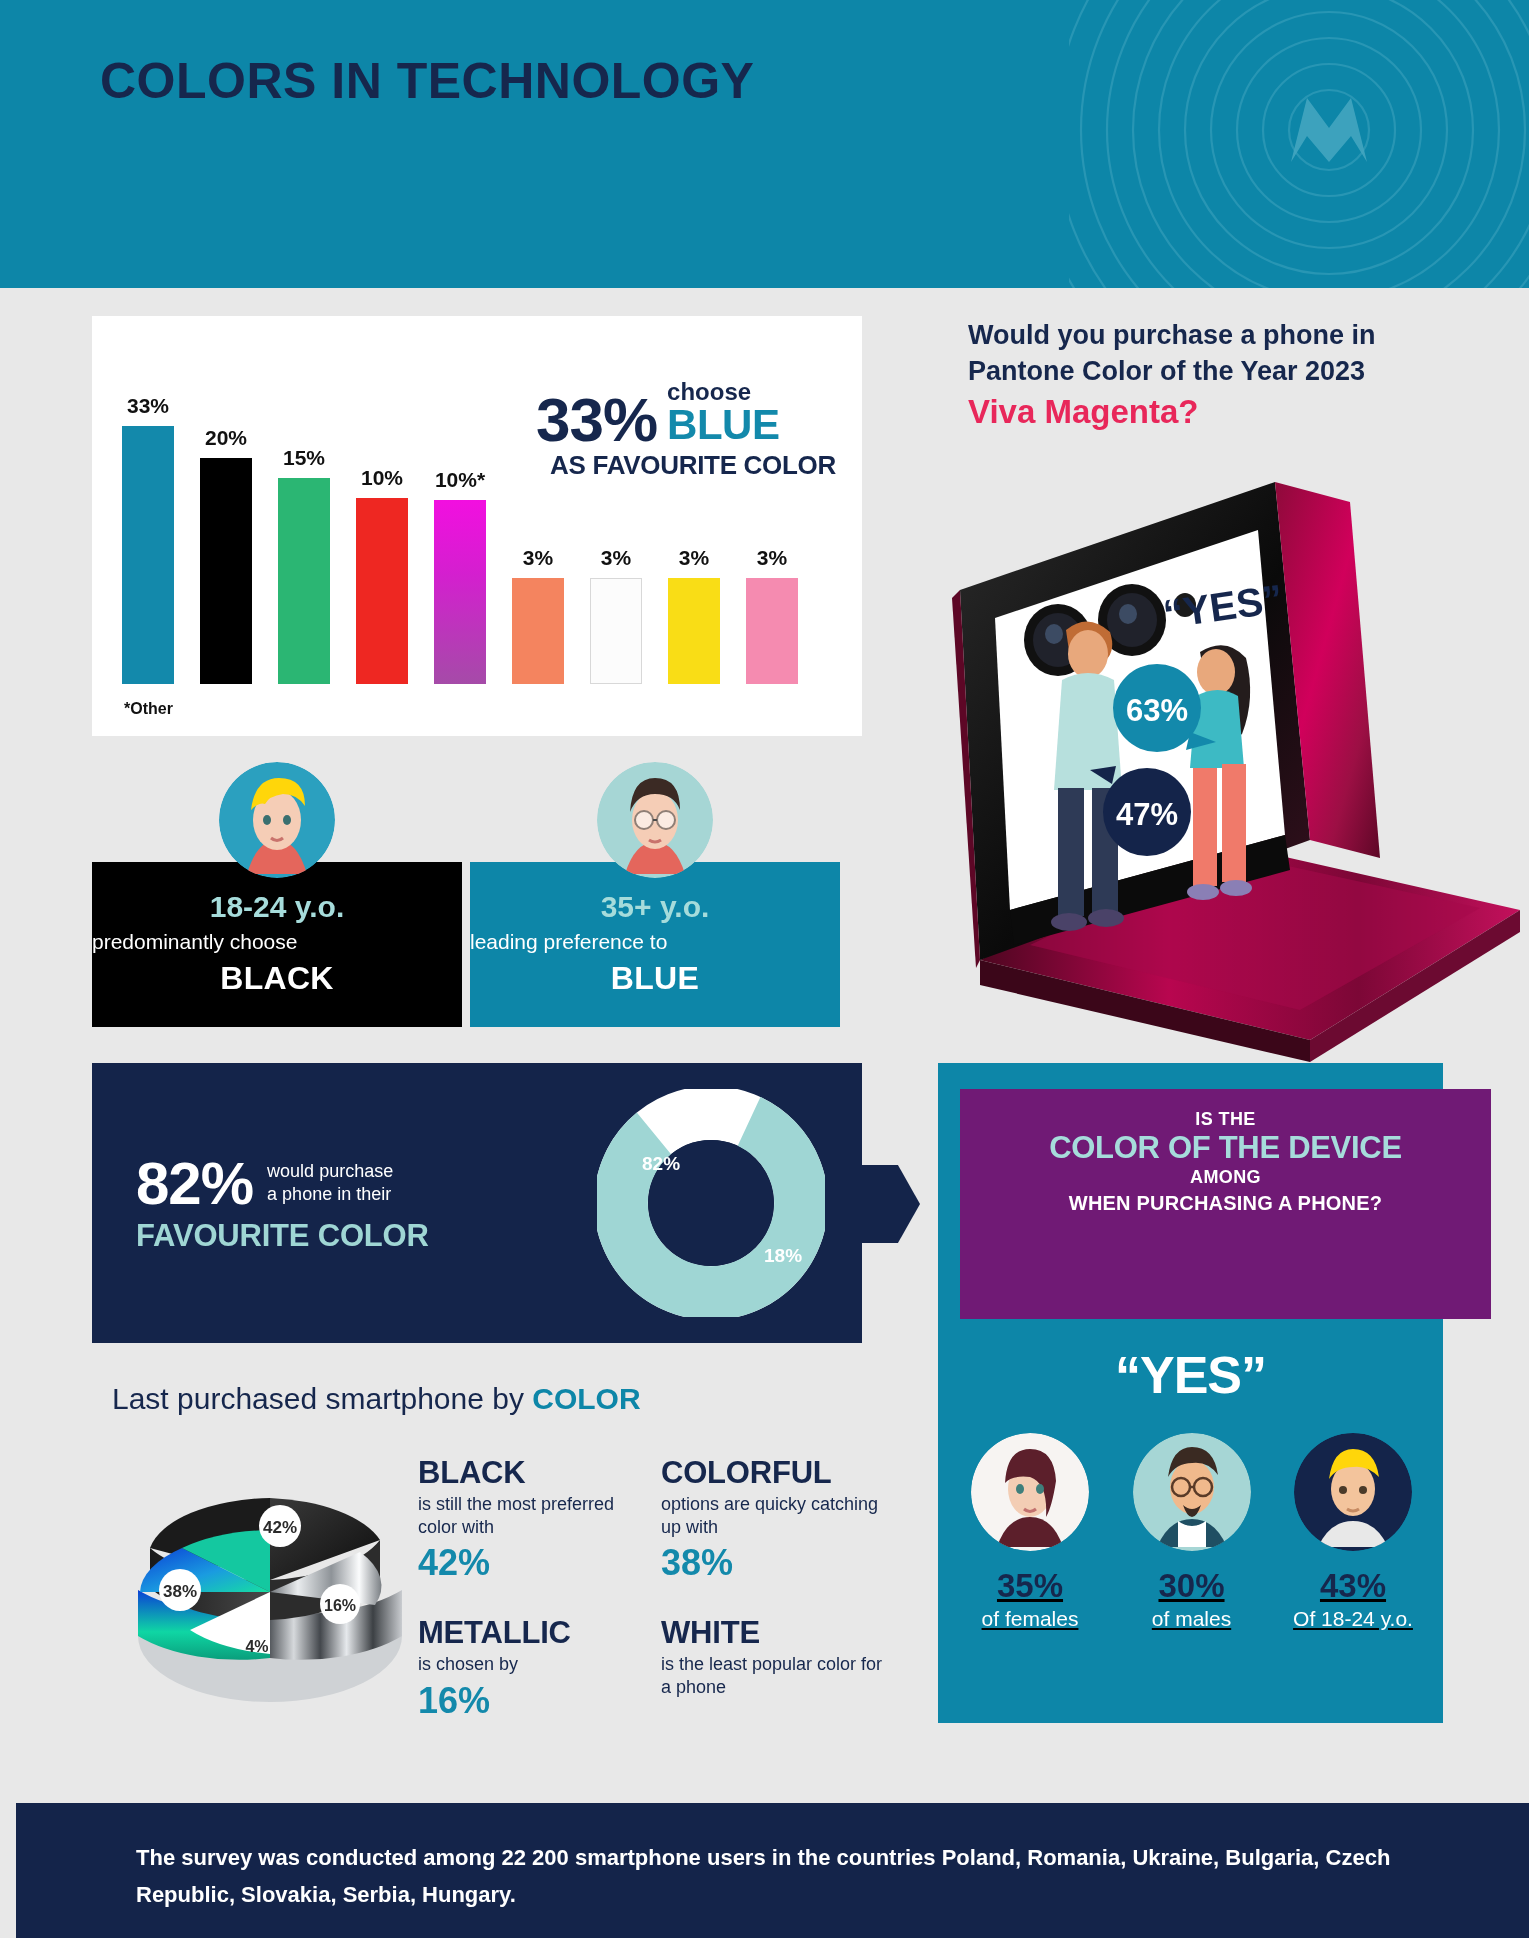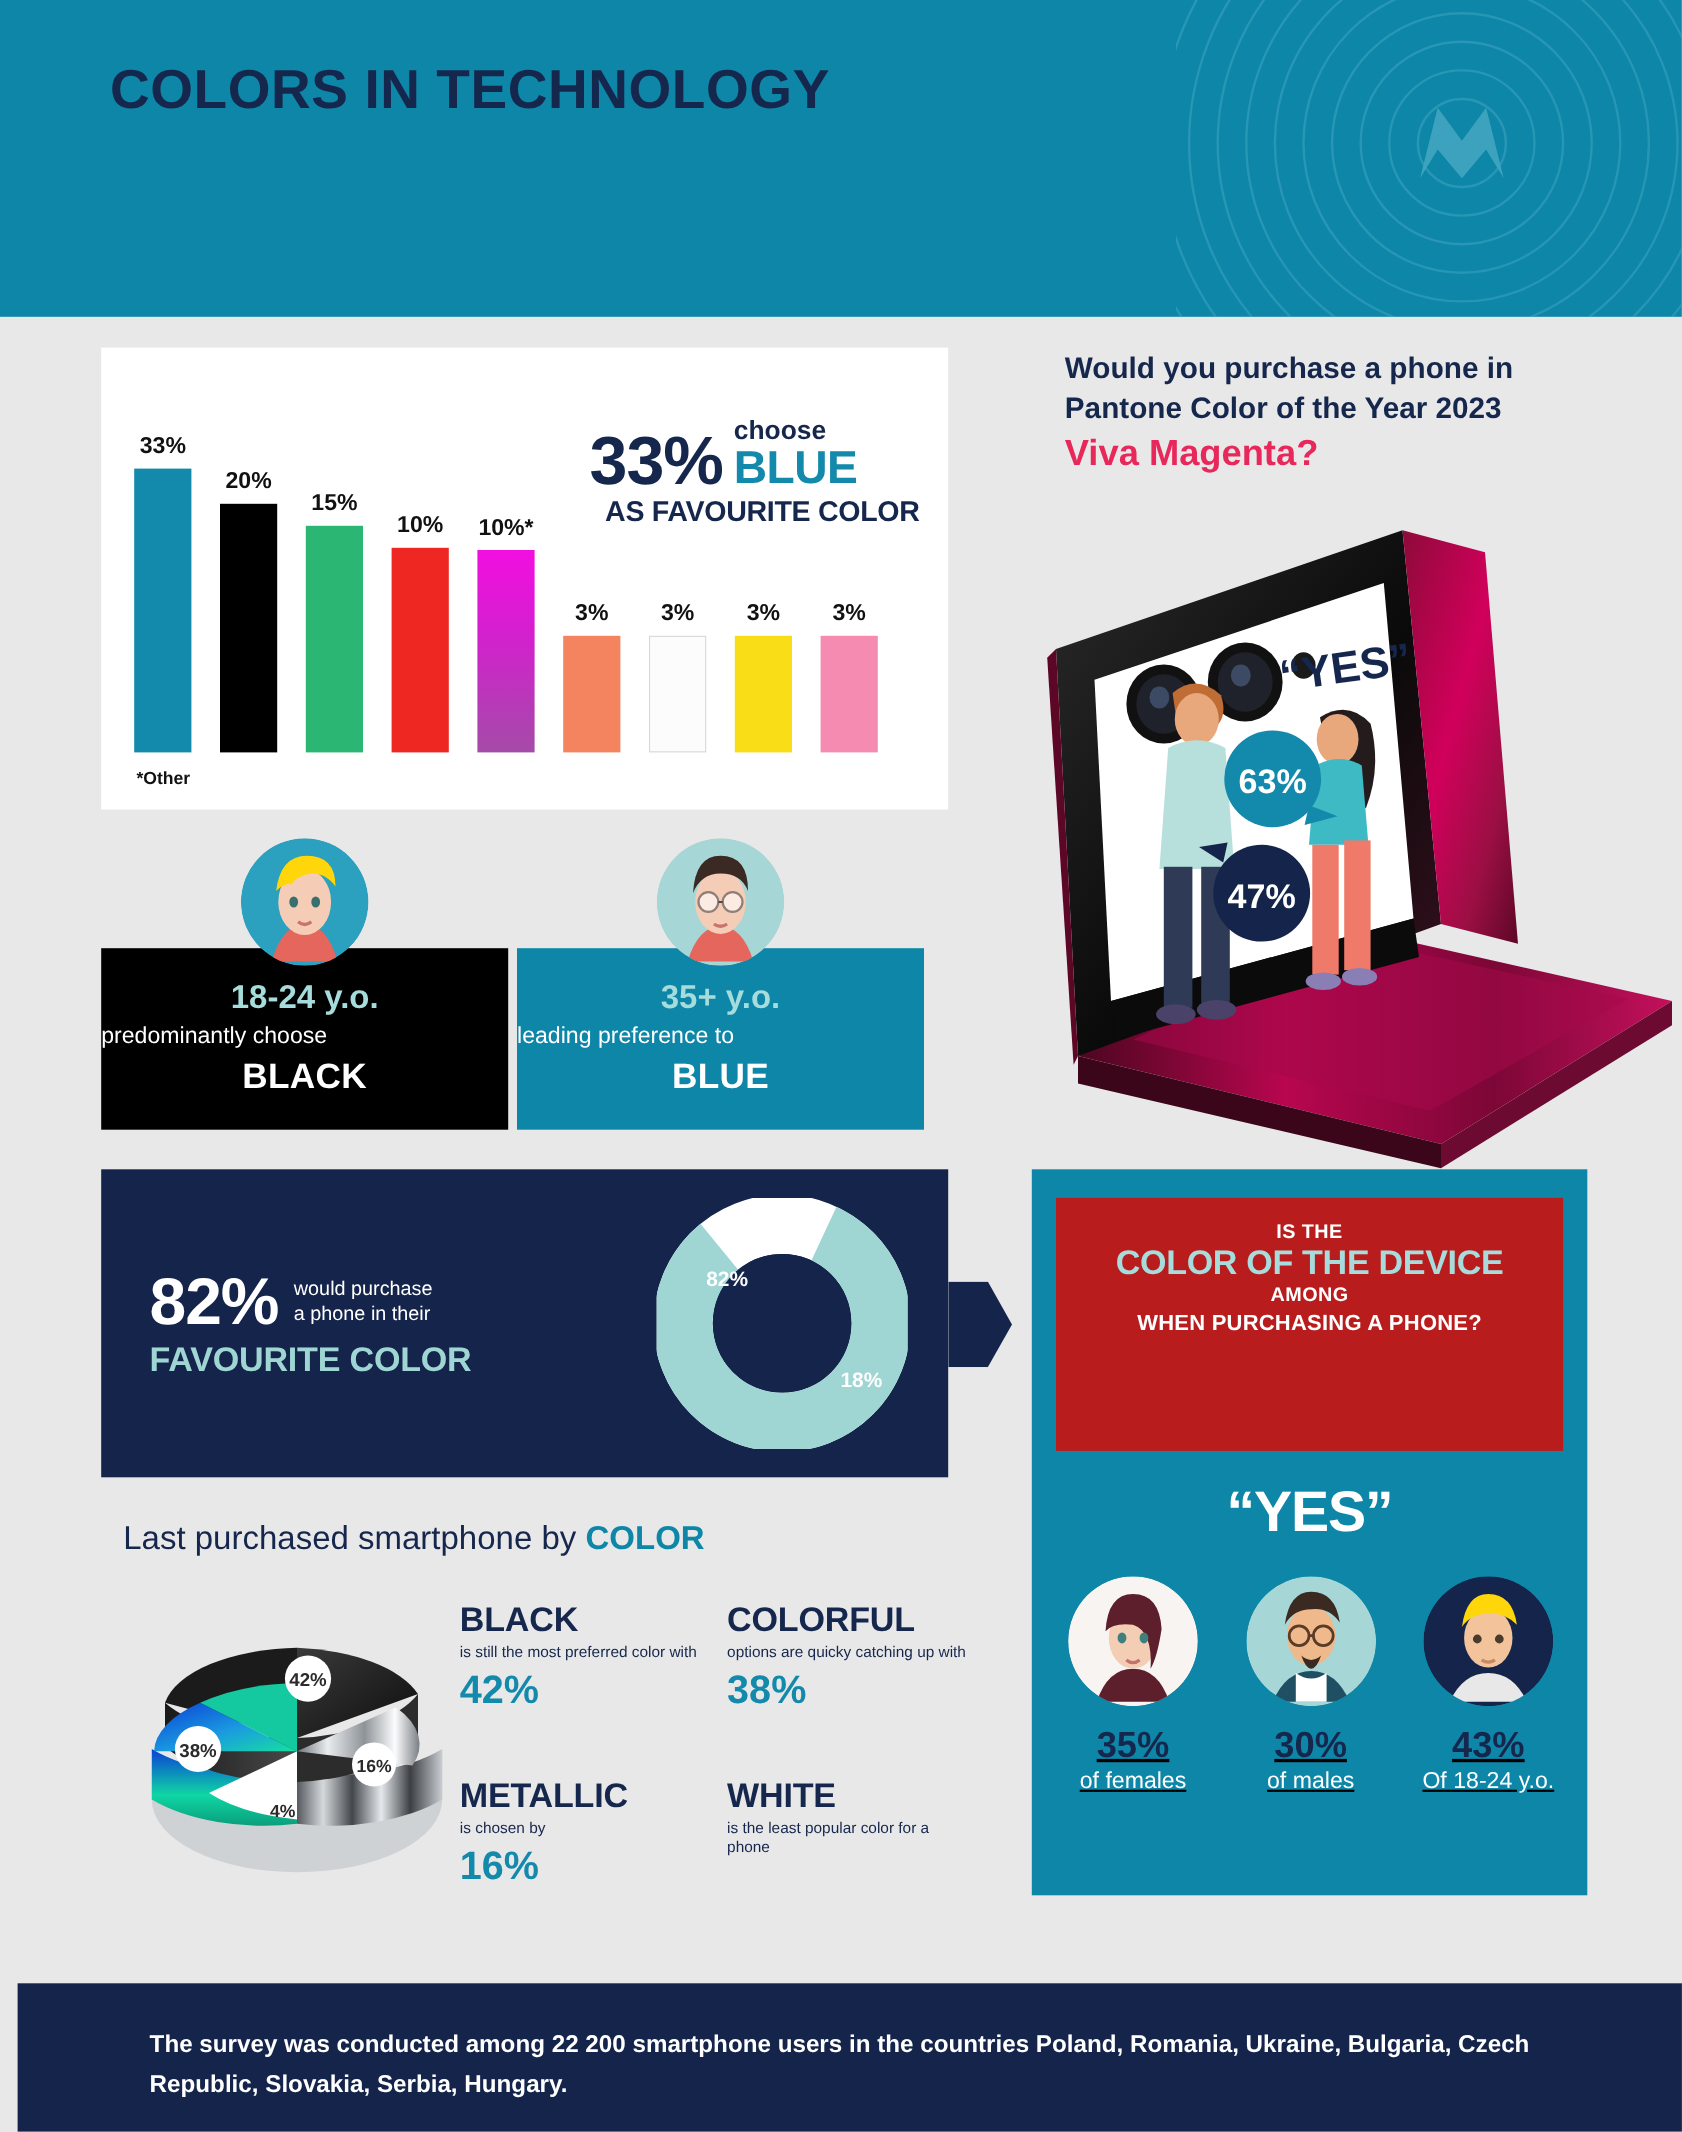--- a/index.html
+++ b/index.html
@@ -94,22 +94,22 @@
   .donut-chart { position: absolute; left: 505px; top: 26px; width: 228px; height: 228px; }
   .donut-lbl82 { position: absolute; left: 550px; top: 90px; font-size: 19px; font-weight: 700; color: #ffffff; }
   .donut-lbl18 { position: absolute; left: 672px; top: 182px; font-size: 19px; font-weight: 700; color: #ffffff; }
 
   
   .right-panel {
     position: absolute; left: 938px; top: 1063px; width: 505px; height: 660px;
     background: #0d86a8;
   }
   .right-inner {
-    position: absolute; left: 22px; top: 26px; width: 461px; height: 230px;
-    background: #b91c1c; padding: 20px 2px 0;
+    position: absolute; left: 22px; top: 26px; width: 531px; height: 230px;
+    background: #701a75; padding: 20px 2px 0;
     text-align: center;
   }
   .ri-sm  { font-size: 18px; font-weight: 700; color: #ffffff; letter-spacing: .4px; }
   .ri-big { font-size: 31px; font-weight: 800; color: #a6dcdb; letter-spacing: -.3px; line-height: 1.18; }
   .ri-big2{ font-size: 31px; font-weight: 800; color: #a6dcdb; letter-spacing: -.3px; line-height: 1.18; }
   .ri-last{ font-size: 20px; font-weight: 700; color: #ffffff; letter-spacing: .2px; margin-top: 4px; }
   .yes-big {
     position: absolute; left: 0; right: 0; top: 282px; text-align: center;
     font-size: 52px; font-weight: 700; color: #ffffff; letter-spacing: -1px;
   }
@@ -126,21 +126,21 @@
   }
   .lp-title b { color: #0d86a8; font-weight: 800; }
   .pie3d { position: absolute; left: 130px; top: 1440px; width: 280px; height: 270px; }
   .lp-grid { position: absolute; left: 418px; top: 1455px; width: 480px; }
   .lp-cell { position: absolute; width: 225px; }
   .lp-cell.c0 { left: 0;   top: 0; }
   .lp-cell.c1 { left: 243px; top: 0; }
   .lp-cell.c2 { left: 0;   top: 160px; }
   .lp-cell.c3 { left: 243px; top: 160px; }
   .lp-h { font-size: 31px; font-weight: 800; color: #16274d; letter-spacing: -.2px; }
-  .lp-b { font-size: 14px; font-weight: 500; color: #16274d; line-height: 1.25; margin-top: 2px; }
+  .lp-b { font-size: 18px; font-weight: 500; color: #16274d; line-height: 1.25; margin-top: 2px; }
   .lp-p { font-size: 36px; font-weight: 800; color: #1389ab; margin-top: 4px; }
 
   
   .footer {
     position: absolute; left: 16px; bottom: 0; width: 1529px; height: 135px;
     background: #14244a;
   }
   .footer p {
     position: absolute; left: 120px; top: 36px; width: 1280px;
     font-size: 22px; font-weight: 600; color: #ffffff; line-height: 1.7;

